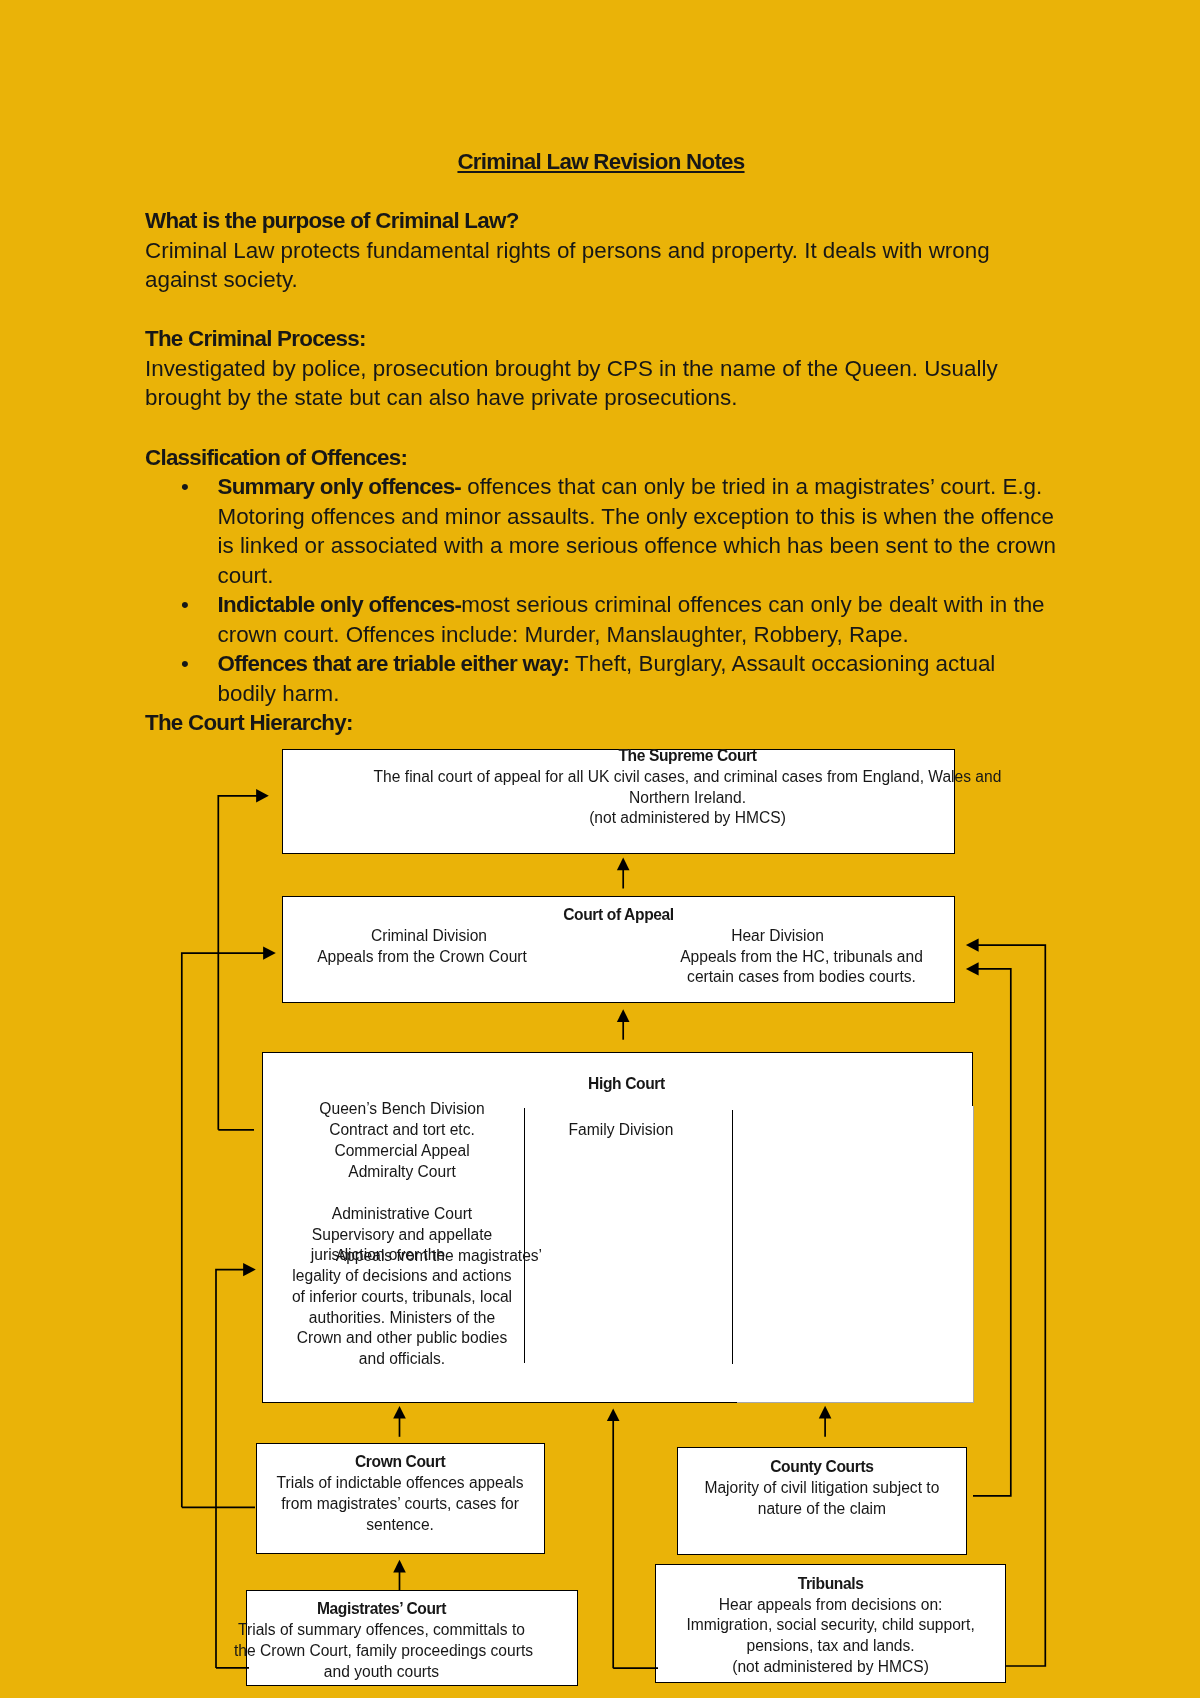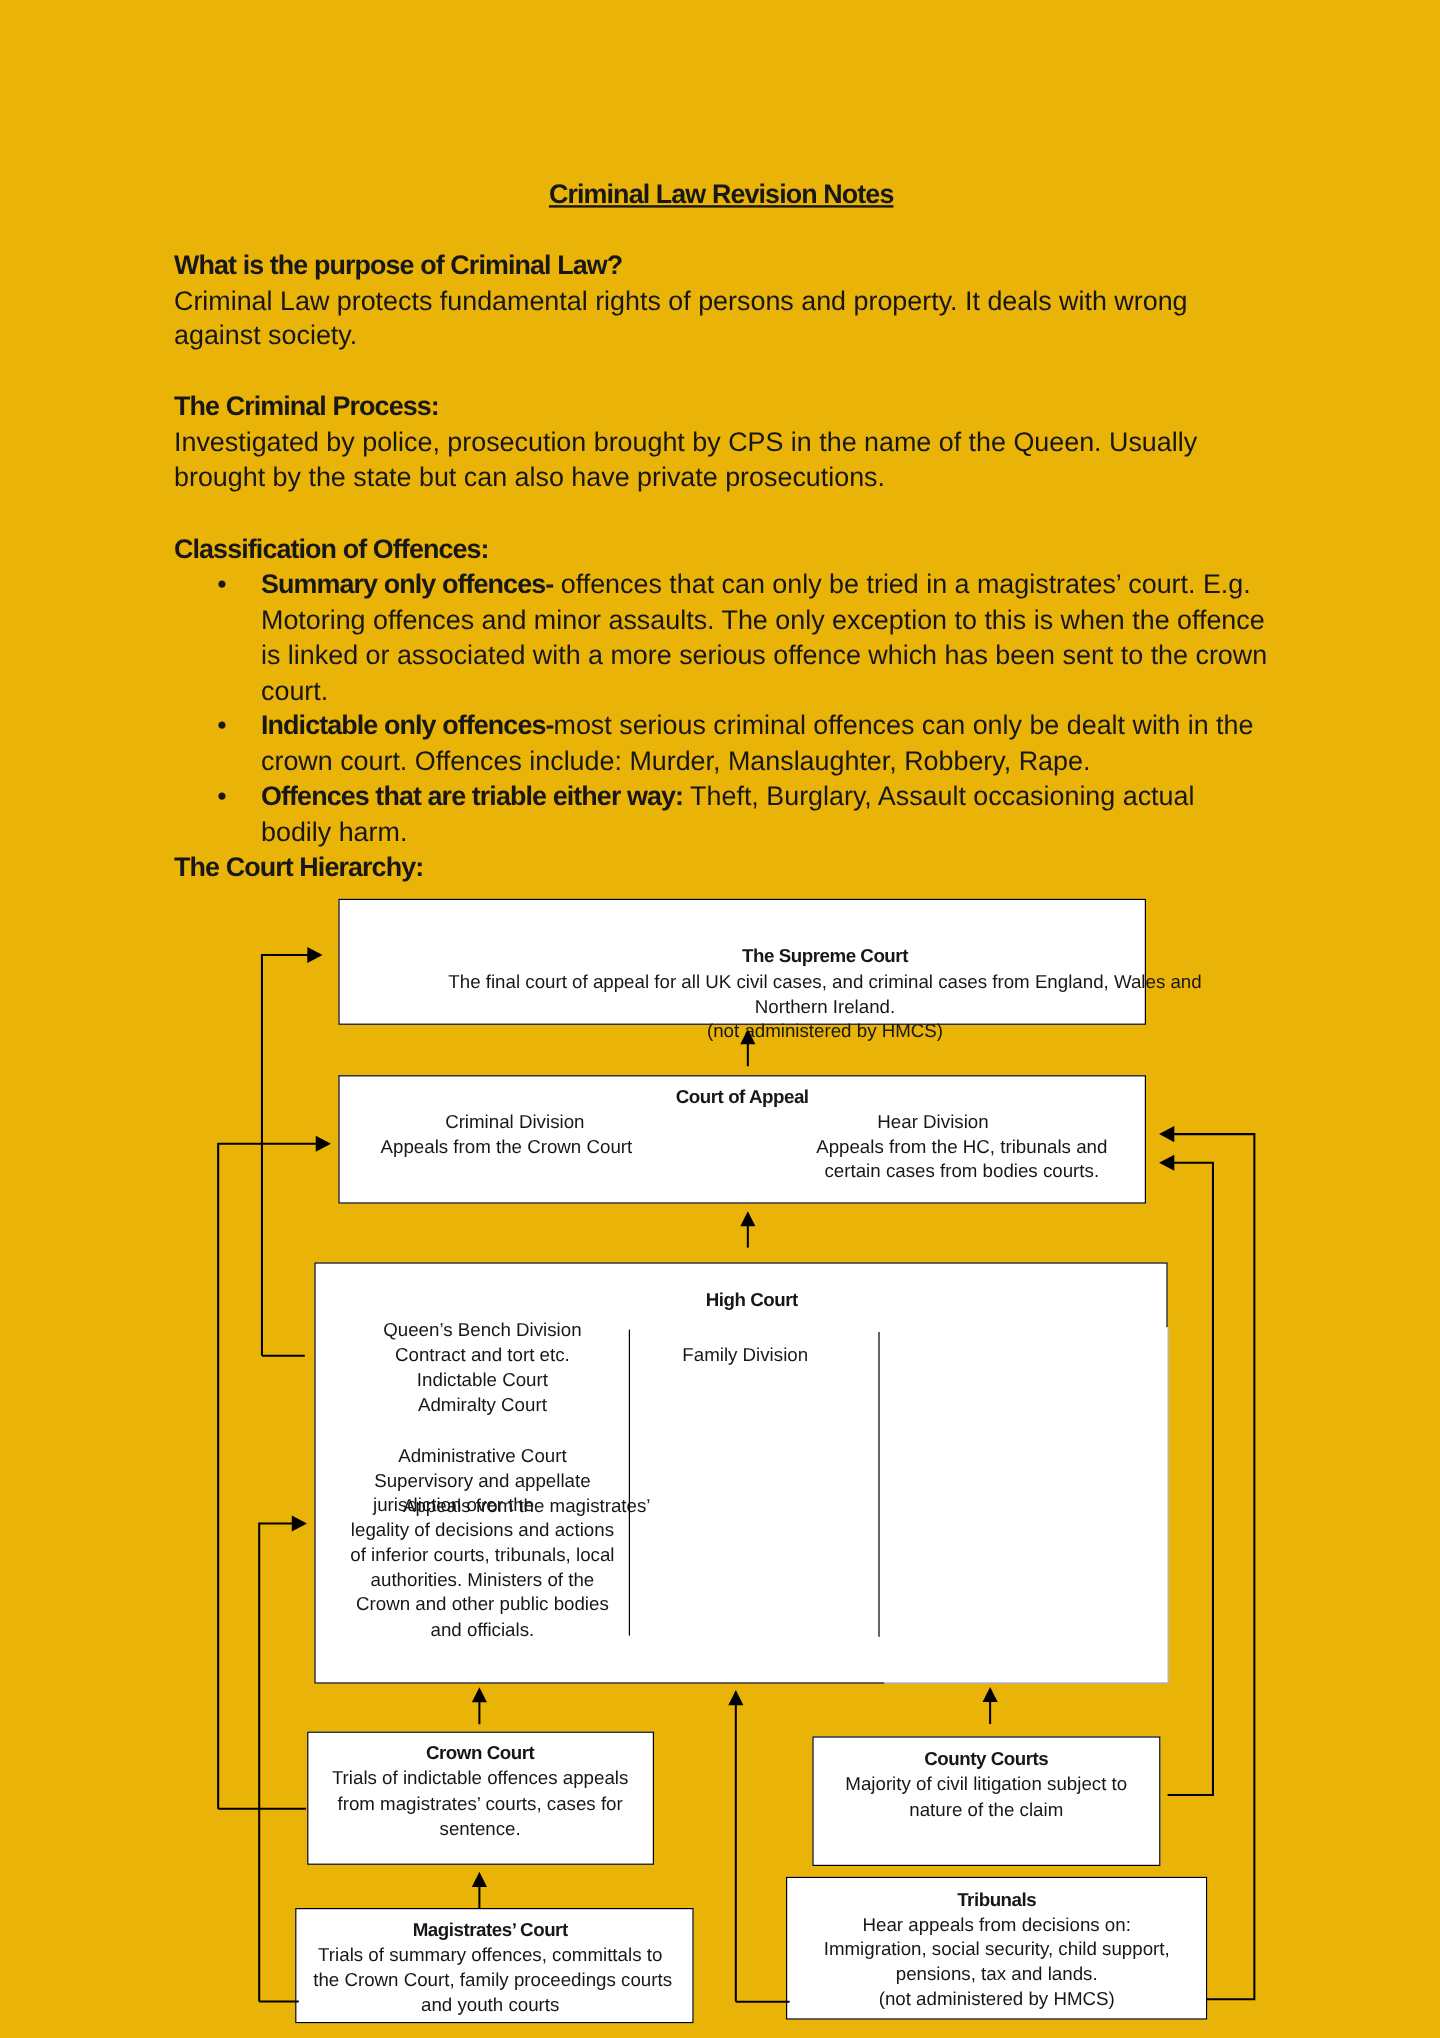--- a/index.html
+++ b/index.html
@@ -121,21 +121,21 @@
     <div class="box" style="left:282px;top:896px;width:673px;height:107px;"></div>
     <div class="box" style="left:262px;top:1052px;width:711px;height:351px;"></div>
     <div class="lightbox" style="left:737px;top:1106px;width:237px;height:297px;border-top:0;border-left:0;"></div>
     <div class="vline" style="left:523.6px;top:1108.2px;height:255px;"></div>
     <div class="vline" style="left:731.6px;top:1109.8px;height:254px;"></div>
     <div class="box" style="left:255.6px;top:1442.7px;width:289px;height:111px;"></div>
     <div class="box" style="left:677.2px;top:1446.8px;width:289.4px;height:108px;"></div>
     <div class="box" style="left:246.2px;top:1590.2px;width:331.8px;height:95.5px;"></div>
     <div class="box" style="left:654.7px;top:1563.9px;width:351.8px;height:118.7px;"></div>
 
-    <div class="tl" style="left:282px;top:788px;width:811px;">
+    <div class="tl" style="left:282px;top:746px;width:811px;">
       <div class="tb">The Supreme Court</div>
       <div>The final court of appeal for all UK civil cases, and criminal cases from England, Wales and</div>
       <div>Northern Ireland.</div>
       <div>(not administered by HMCS)</div>
     </div>
 
     <div class="tl tb" style="left:282px;top:905.1px;width:673px;">Court of Appeal</div>
     <div class="tl" style="left:291px;top:925.8px;width:276px;">
       <div>Criminal Division</div>
       <div style="position:relative;left:-7px;">Appeals from the Crown Court</div>
@@ -143,21 +143,21 @@
     <div class="tl" style="left:663.5px;top:925.8px;width:276px;">
       <div style="position:relative;left:-24px;">Hear Division</div>
       <div>Appeals from the HC, tribunals and</div>
       <div>certain cases from bodies courts.</div>
     </div>
 
     <div class="tl tb" style="left:290px;top:1073.6px;width:673px;">High Court</div>
     <div class="tl" style="left:264px;top:1099.4px;width:276px;">
       <div>Queen’s Bench Division</div>
       <div>Contract and tort etc.</div>
-      <div>Indictable Court</div>
+      <div>Commercial Appeal</div>
       <div>Admiralty Court</div>
     </div>
     <div class="tl" style="left:264px;top:1203.9px;width:276px;">
       <div>Administrative Court</div>
       <div>Supervisory and appellate</div>
       <div style="position:relative;left:-24px;">jurisdiction over the</div>
       <div>legality of decisions and actions</div>
       <div>of inferior courts, tribunals, local</div>
       <div>authorities. Ministers of the</div>
       <div>Crown and other public bodies</div>
@@ -172,21 +172,21 @@
       <div>from magistrates’ courts, cases for</div>
       <div>sentence.</div>
     </div>
 
     <div class="tl" style="left:677.2px;top:1457.2px;width:289.4px;">
       <div class="tb">County Courts</div>
       <div>Majority of civil litigation subject to</div>
       <div>nature of the claim</div>
     </div>
 
-    <div class="tl" style="left:261px;top:1599.3px;width:295px;">
+    <div class="tl" style="left:234px;top:1599.3px;width:295px;">
       <div class="tb">Magistrates’ Court</div>
       <div>Trials of summary offences, committals to</div>
       <div>the Crown Court, family proceedings courts</div>
       <div>and youth courts</div>
     </div>
 
     <div class="tl" style="left:654.7px;top:1573.8px;width:351.8px;">
       <div class="tb">Tribunals</div>
       <div>Hear appeals from decisions on:</div>
       <div>Immigration, social security, child support,</div>

